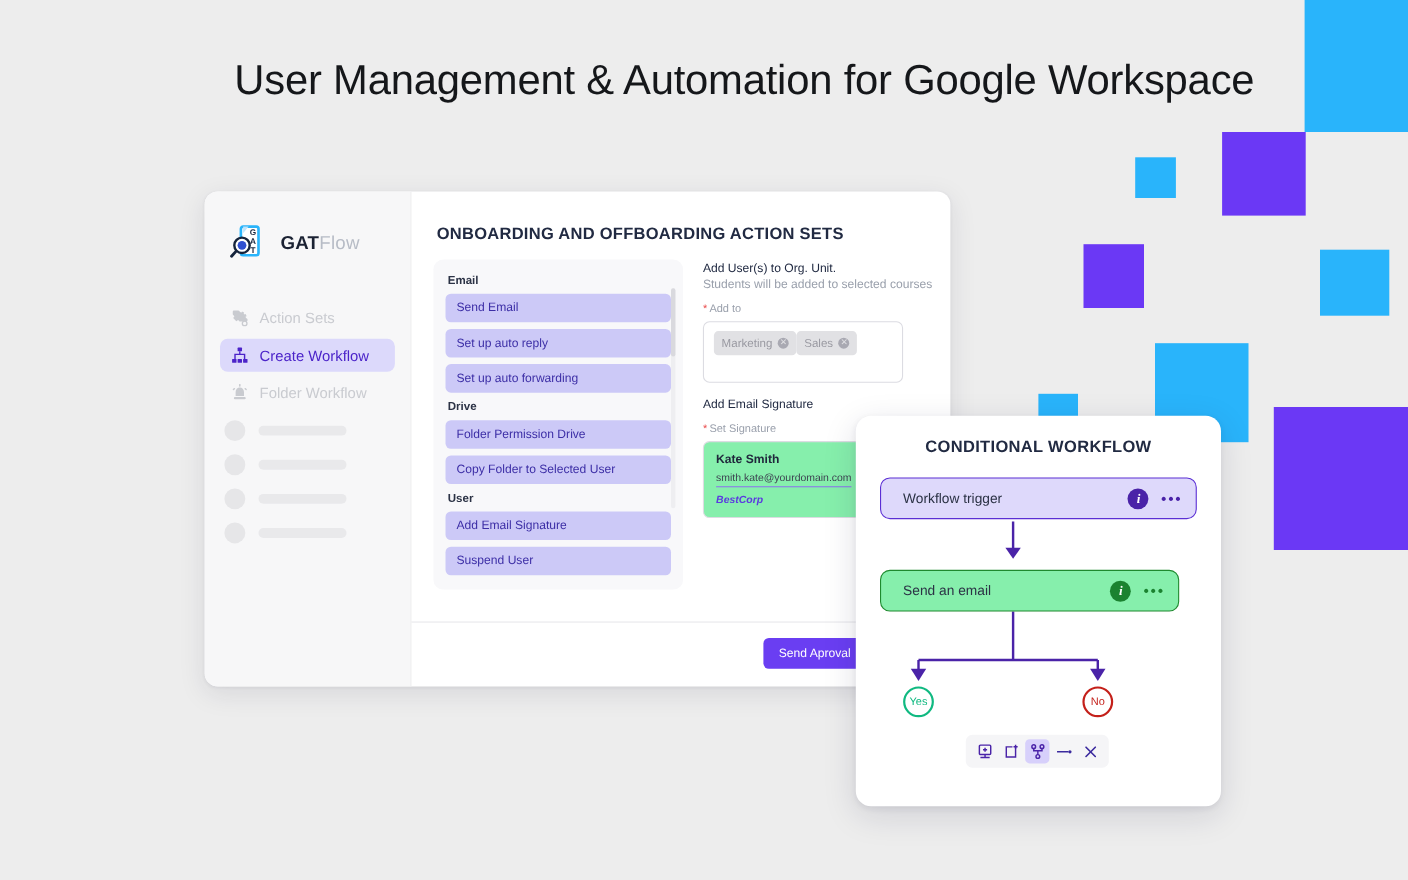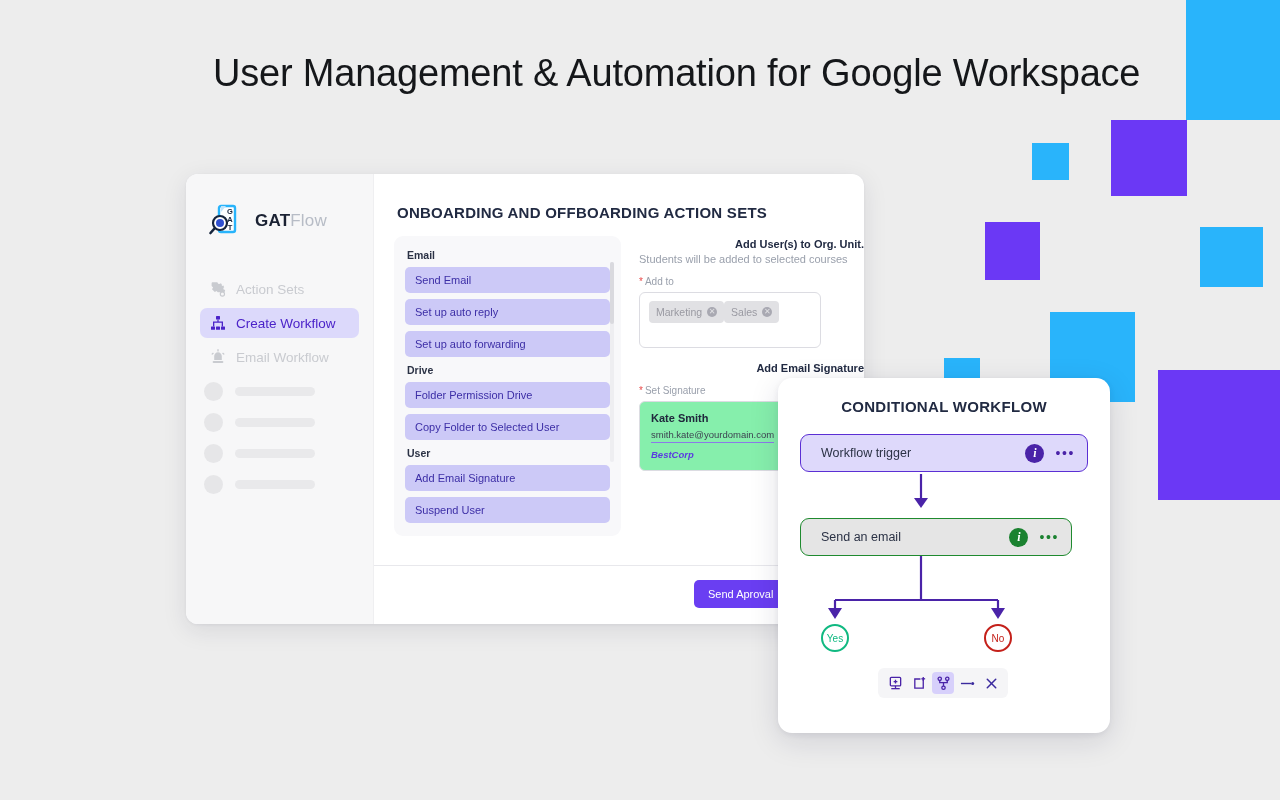--- a/index.html
+++ b/index.html
@@ -72,21 +72,21 @@
     background: #ccc9f7; color: #3c2ea6; font-size: 11px;
     border-radius: 5px; padding: 7px 10px; margin-bottom: 6px;
   }
   .vscroll-track {
     position: absolute; right: 7px; top: 26px; width: 4px; height: 200px;
     background: #eeeef1; border-radius: 3px;
   }
   .vscroll-thumb { width: 4px; height: 62px; background: #d9d9de; border-radius: 3px; }
 
   .form-col { flex: 1; padding-top: 2px; min-width: 0; }
-  .form-title { font-size: 11px; font-weight: 700; color: #212a42; text-align: right; }
+  .form-title { font-size: 11px; font-weight: 400; color: #212a42; }
   .form-sub { font-size: 11px; color: #9aa0ac; margin-top: 3px; }
   .req-label { font-size: 10px; color: #9aa0ac; margin: 11px 0 5px 0; }
   .req-label .star { color: #e94b4b; margin-right: 2px; }
   .token-box {
     border: 1px solid #dcdce2; border-radius: 6px; background: #fff;
     padding: 8px 9px; width: 182px; min-height: 56px;
   }
   .token {
     display: inline-flex; align-items: center; gap: 5px;
     background: #e1e1e4; color: #9a9aa2; font-size: 10.5px;
@@ -125,21 +125,21 @@
   .wf-title {
     text-align: center; font-size: 15px; font-weight: 700;
     color: #212a42; letter-spacing: .3px; margin-bottom: 19px;
   }
   .wf-node {
     height: 38px; border-radius: 9px; display: flex; align-items: center;
     padding: 0 12px 0 20px; font-size: 12.5px;
   }
   .wf-node .lbl { flex: 1; }
   .wf-node.trigger { background: #ded9fb; border: 1.5px solid #5b2fd4; color: #2b3245; }
-  .wf-node.email   { background: #e5e5e5; border: 1.5px solid #1f8a2f; color: #2b3245; }
+  .wf-node.email   { background: #86efac; border: 1.5px solid #1f8a2f; color: #2b3245; }
   .info-badge {
     width: 19px; height: 19px; border-radius: 50%;
     color: #fff; font-size: 12px; font-weight: 700; font-style: italic;
     font-family: "Liberation Serif", serif;
     display: flex; align-items: center; justify-content: center; margin-right: 11px;
   }
   .info-badge.p { background: #4a23a8; }
   .info-badge.g { background: #1b8230; }
   .dots { letter-spacing: 1.6px; font-size: 14px; line-height: 8px; }
   .dots.p { color: #4a23a8; }
@@ -223,21 +223,21 @@
             <span>Create Workflow</span>
           </div>
           <div class="nav-item">
             <span class="nav-ico"><svg viewBox="0 0 16 16" fill="currentColor">
                 <path d="M8 3.3c2.1 0 3.8 1.8 3.8 4V11H4.2V7.3c0-2.2 1.7-4 3.8-4z"></path>
                 <rect x="2.6" y="12" width="10.8" height="2" rx="1"></rect>
                 <rect x="7.3" y="0" width="1.4" height="2.6" rx=".7"></rect>
                 <rect x="1.4" y="4.1" width="2.5" height="1.3" rx=".65" transform="rotate(-40 2.6 4.7)"></rect>
                 <rect x="12.1" y="4.1" width="2.5" height="1.3" rx=".65" transform="rotate(40 13.4 4.7)"></rect>
               </svg></span>
-            <span>Email Workflow</span>
+            <span>Folder Workflow</span>
           </div>
         </div>
       <div id="skel-list">
           <div class="skel-row">
             <div class="skel-dot"></div>
             <div class="skel-bar"></div>
           </div>
           <div class="skel-row">
             <div class="skel-dot"></div>
             <div class="skel-bar"></div>

